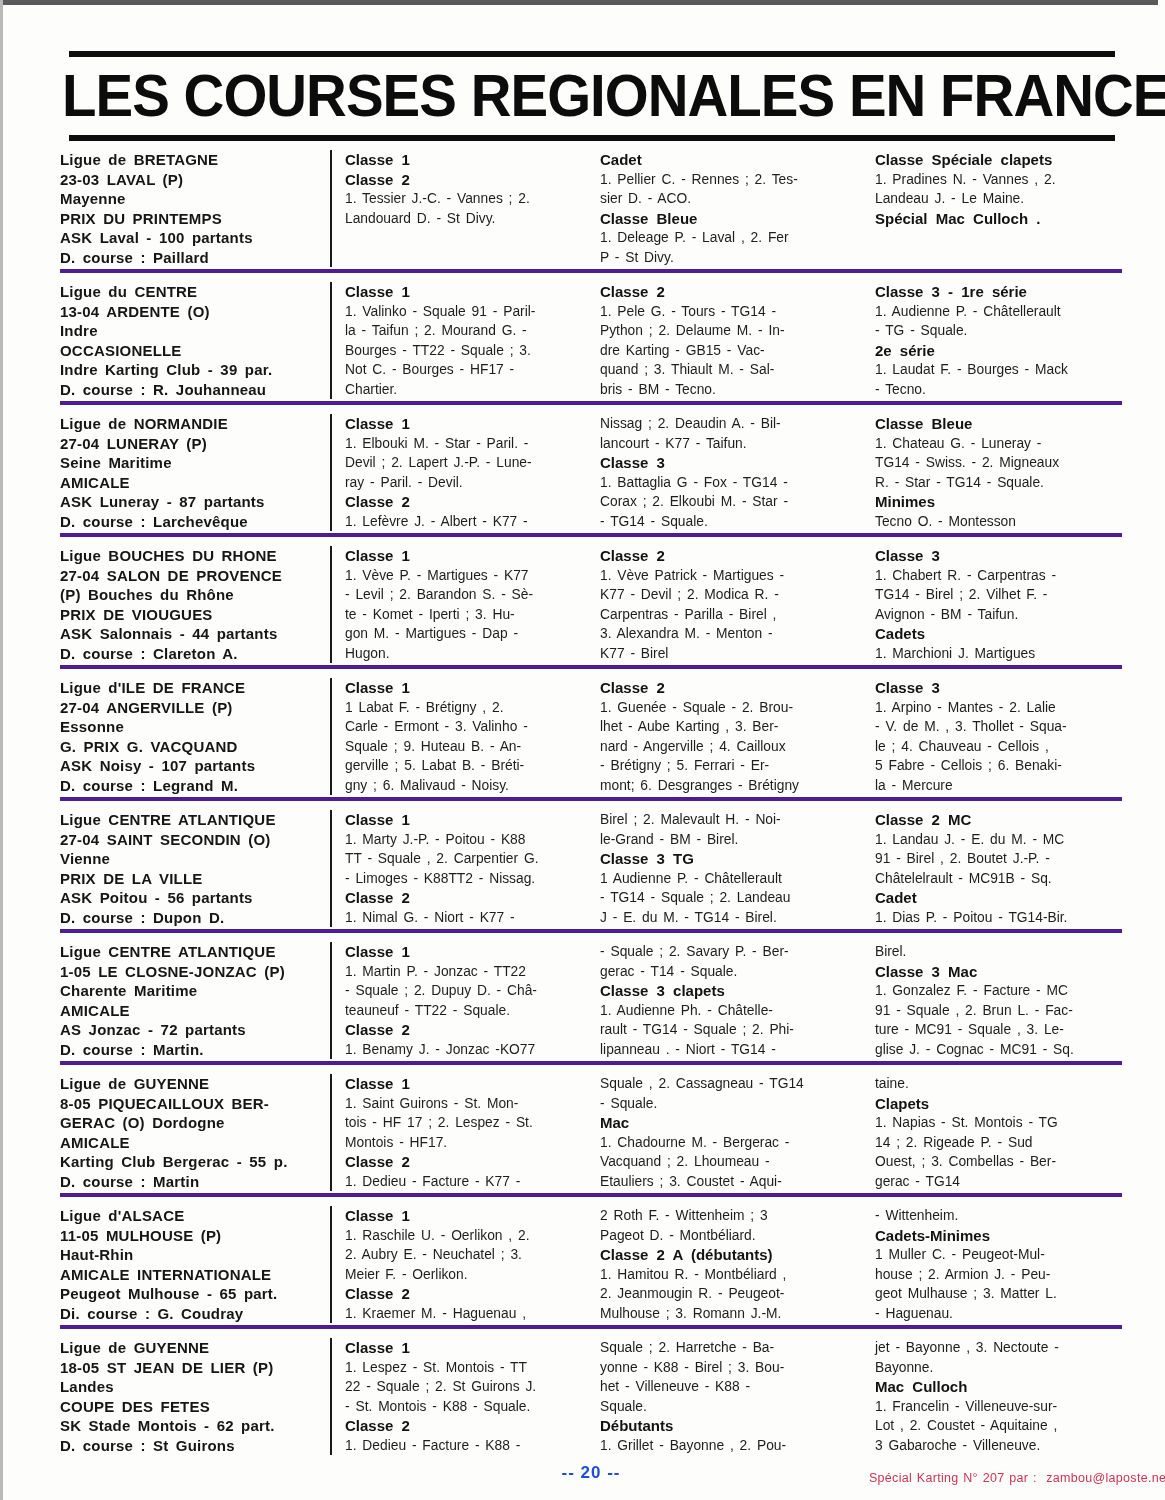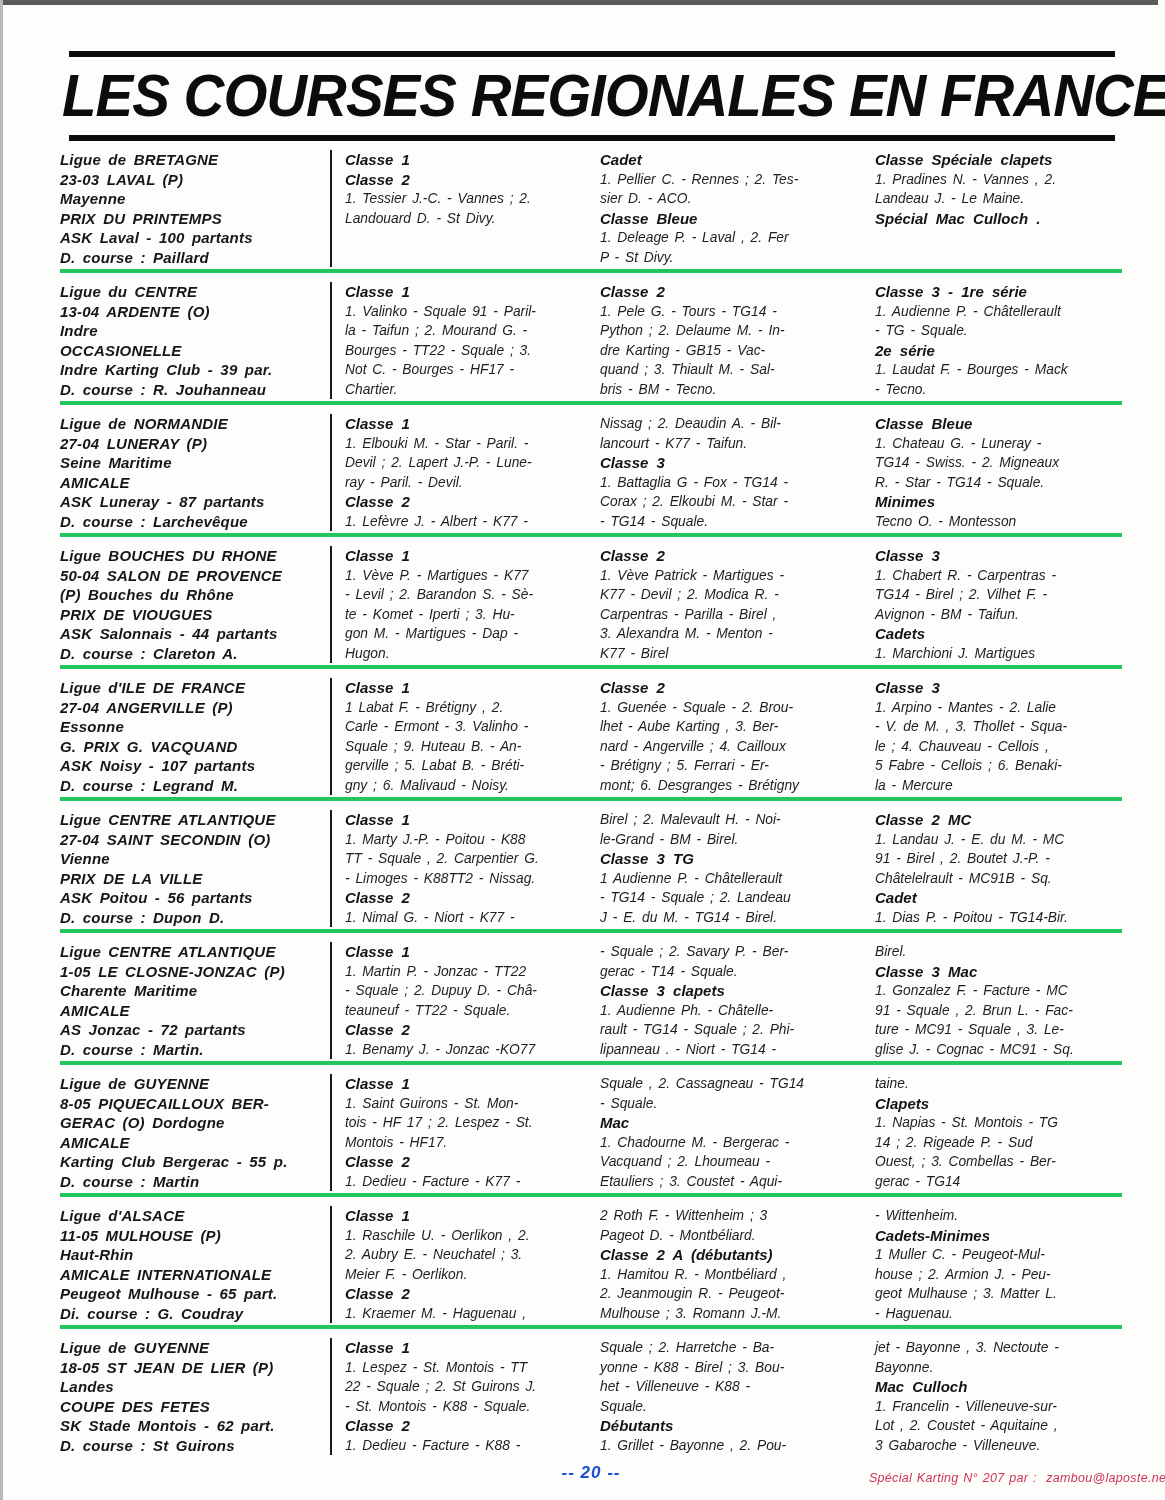--- a/index.html
+++ b/index.html
@@ -6,34 +6,34 @@
   .page {
     position:relative;
     width:1165px; height:1500px;
     background:#fdfdfc;
     font-family:"Liberation Sans", sans-serif;
     color:#1b1b1b;
     overflow:hidden;
   }
   .scan-edge-top { position:absolute; top:0; left:0; width:1158px; height:5px; background:#5a5a5a; }
   .scan-edge-left { position:absolute; top:0; left:0; width:3px; height:1500px; background:#b9b9b9; }
-  .content { position:absolute; left:60px; top:5px; width:1062px;font-style:italic; }
+  .content { position:absolute; left:60px; top:5px; width:1062px; }
   .rule { background:#0d0d0d; height:6px; }
   .rule.title-top { margin-top:46px; margin-left:9px; width:1046px; }
   .rule.title-bottom { margin-left:9px; width:1046px; }
   h1.title {
     margin:4px 0 5px 2px;
     font-size:60px; font-weight:bold; letter-spacing:-1px;
     transform:scaleX(0.94); transform-origin:left center;
     white-space:nowrap; color:#0c0c0c;
   }
   .row {
     display:flex; align-items:stretch;
     padding:9px 0 2px 0;
-    border-bottom:4px solid #22c55e;
+    border-bottom:4px solid #4c1d95;
     min-height:117px;
   }
   .row:last-child { border-bottom:none; }
   .info {
     width:270px; flex:0 0 270px;
     font-weight:bold; font-size:15px; line-height:19.5px;
     word-spacing:3px; letter-spacing:0.2px;
     color:#161616;
   }
   .vdiv { flex:0 0 2px; width:2px; background:#1a1a1a; margin-right:13px; }
@@ -128,21 +128,21 @@
 lancourt - K77 - Taifun.</div><div class="h">Classe 3</div><div class="t">1. Battaglia G - Fox - TG14 -
 Corax ; 2. Elkoubi M. - Star -
 - TG14 - Squale.</div></div>
           <div class="col c3"><div class="h">Classe Bleue</div><div class="t">1. Chateau G. - Luneray -
 TG14 - Swiss. - 2. Migneaux
 R. - Star - TG14 - Squale.</div><div class="h">Minimes</div><div class="t">Tecno O. - Montesson</div></div>
         </div>
         <div class="row">
           <div class="info">
             <div>Ligue BOUCHES DU RHONE</div>
-            <div>50-04 SALON DE PROVENCE</div>
+            <div>27-04 SALON DE PROVENCE</div>
             <div>(P) Bouches du Rhône</div>
             <div>PRIX DE VIOUGUES</div>
             <div>ASK Salonnais - 44 partants</div>
             <div>D. course : Clareton A.</div>
           </div>
           <div class="vdiv"></div>
           <div class="col c1"><div class="h">Classe 1</div><div class="t">1. Vève P. - Martigues - K77
 - Levil ; 2. Barandon S. - Sè-
 te - Komet - Iperti ; 3. Hu-
 gon M. - Martigues - Dap -

